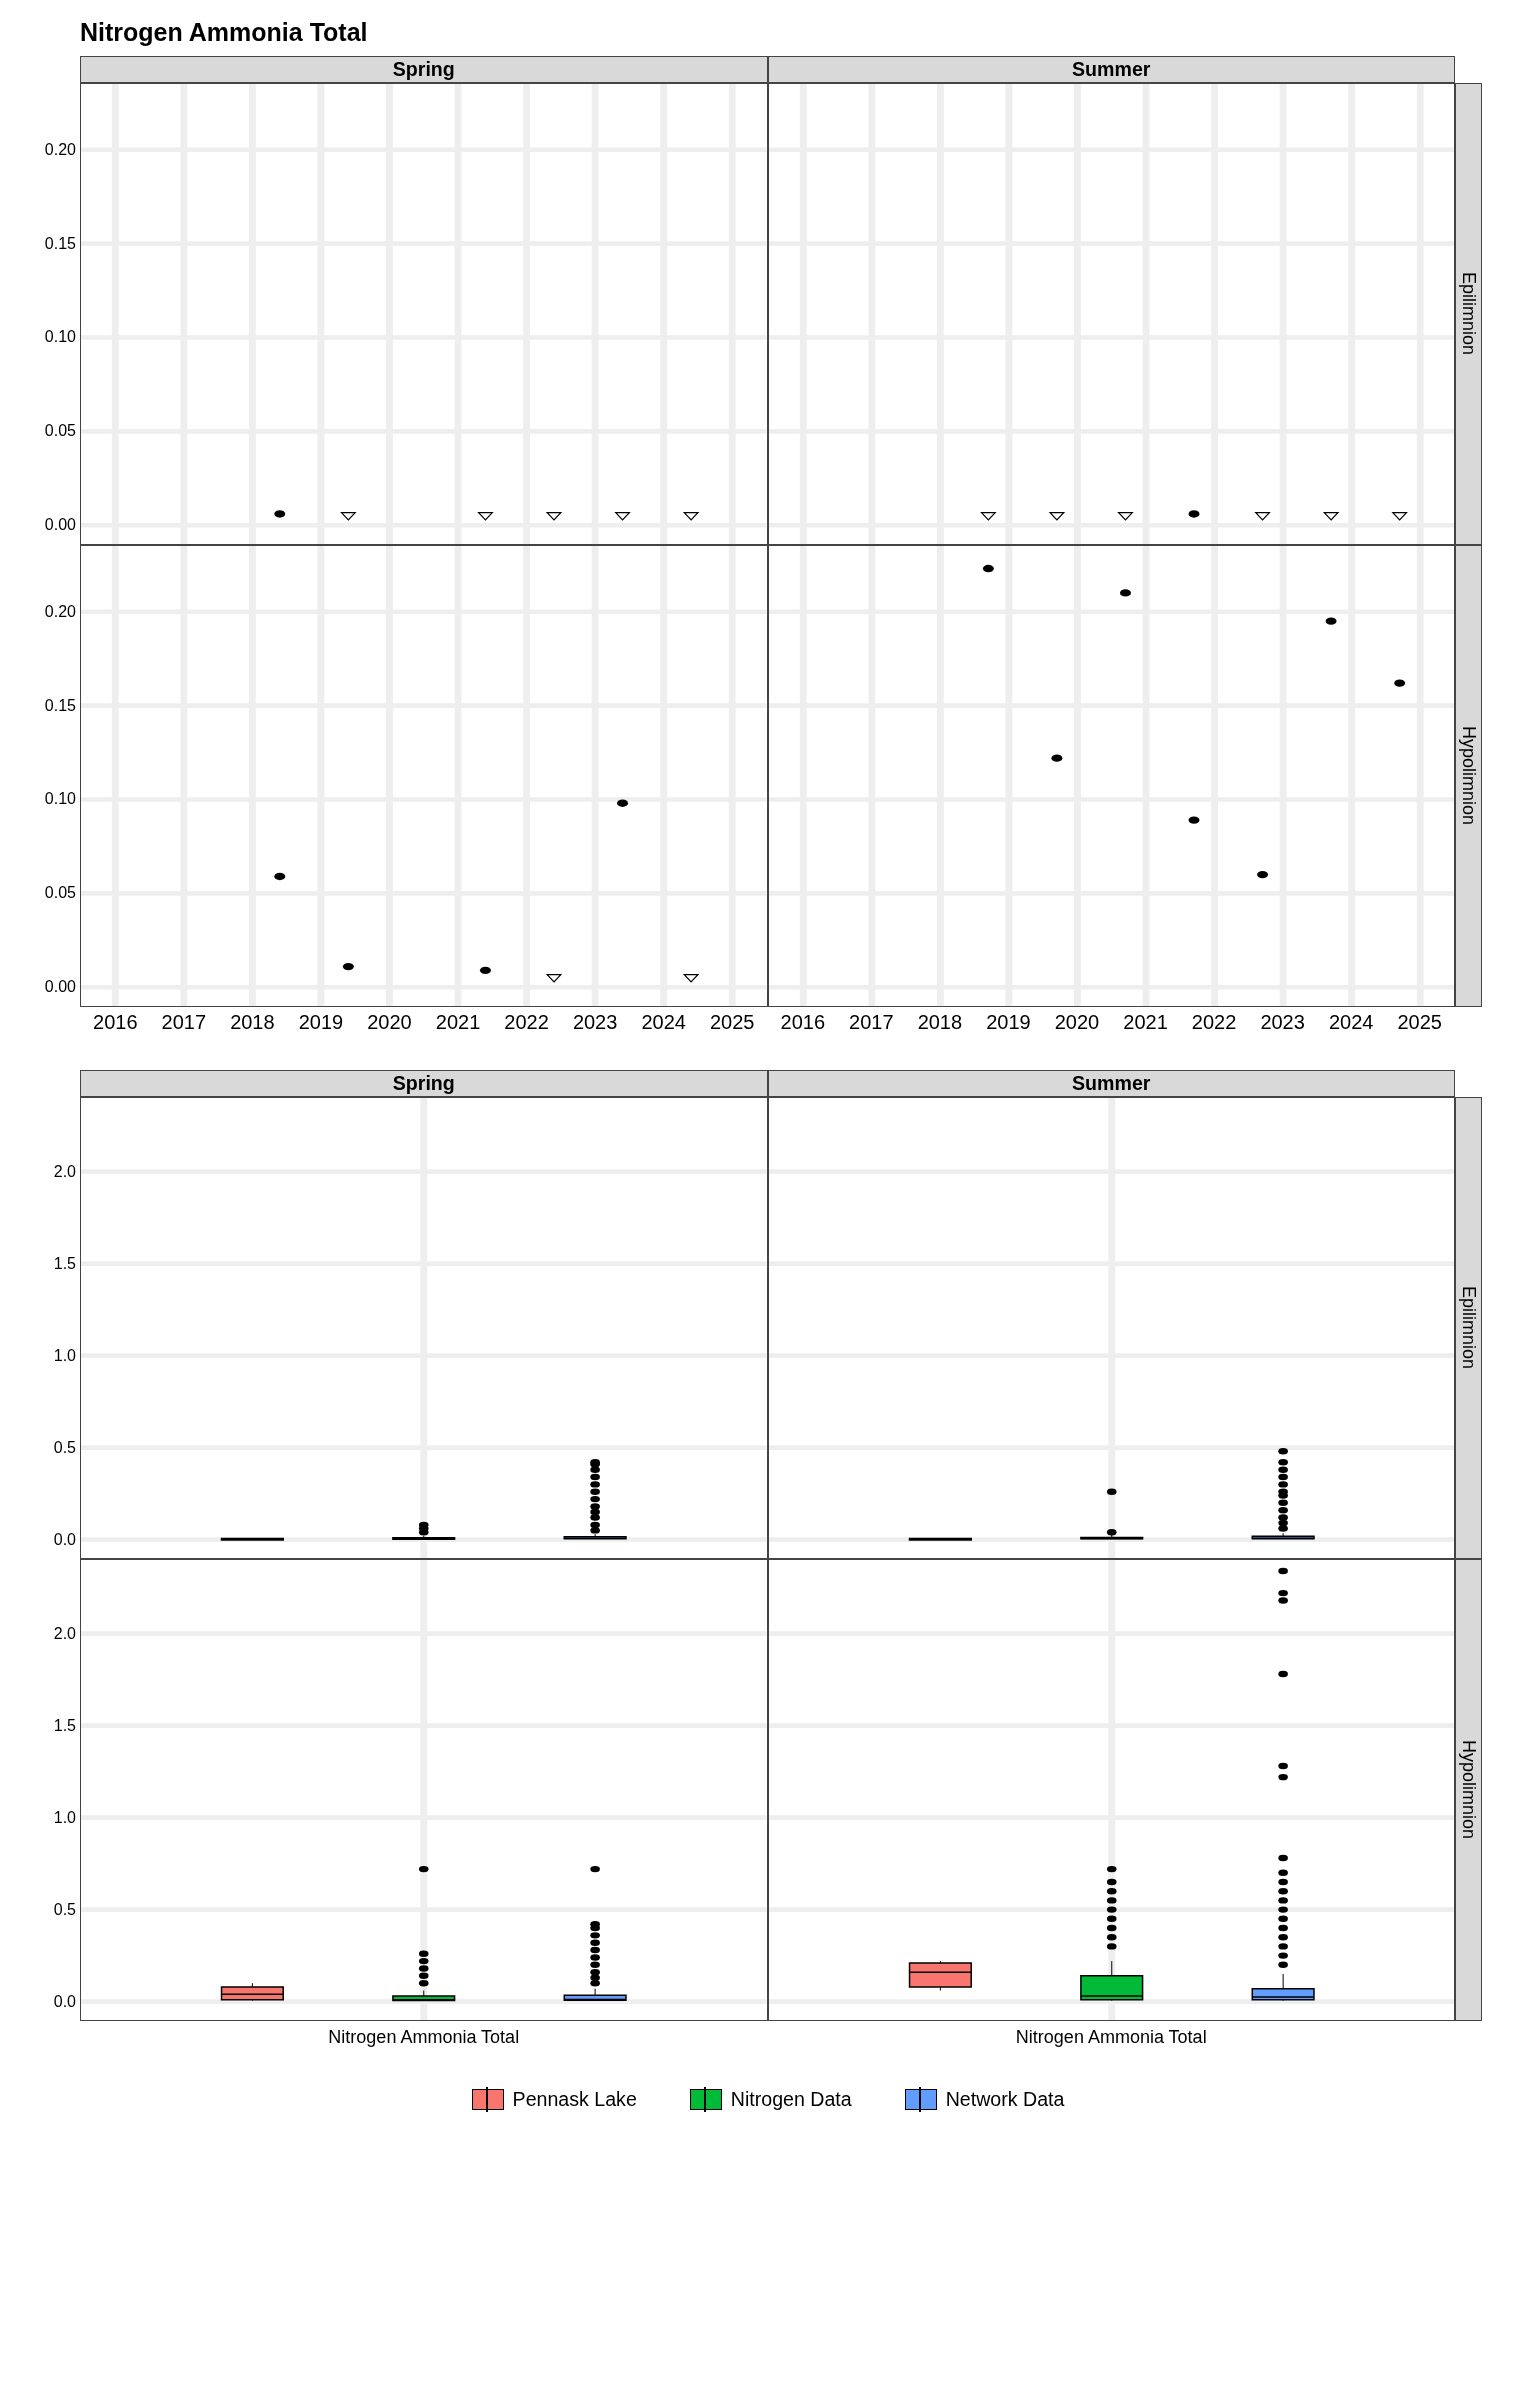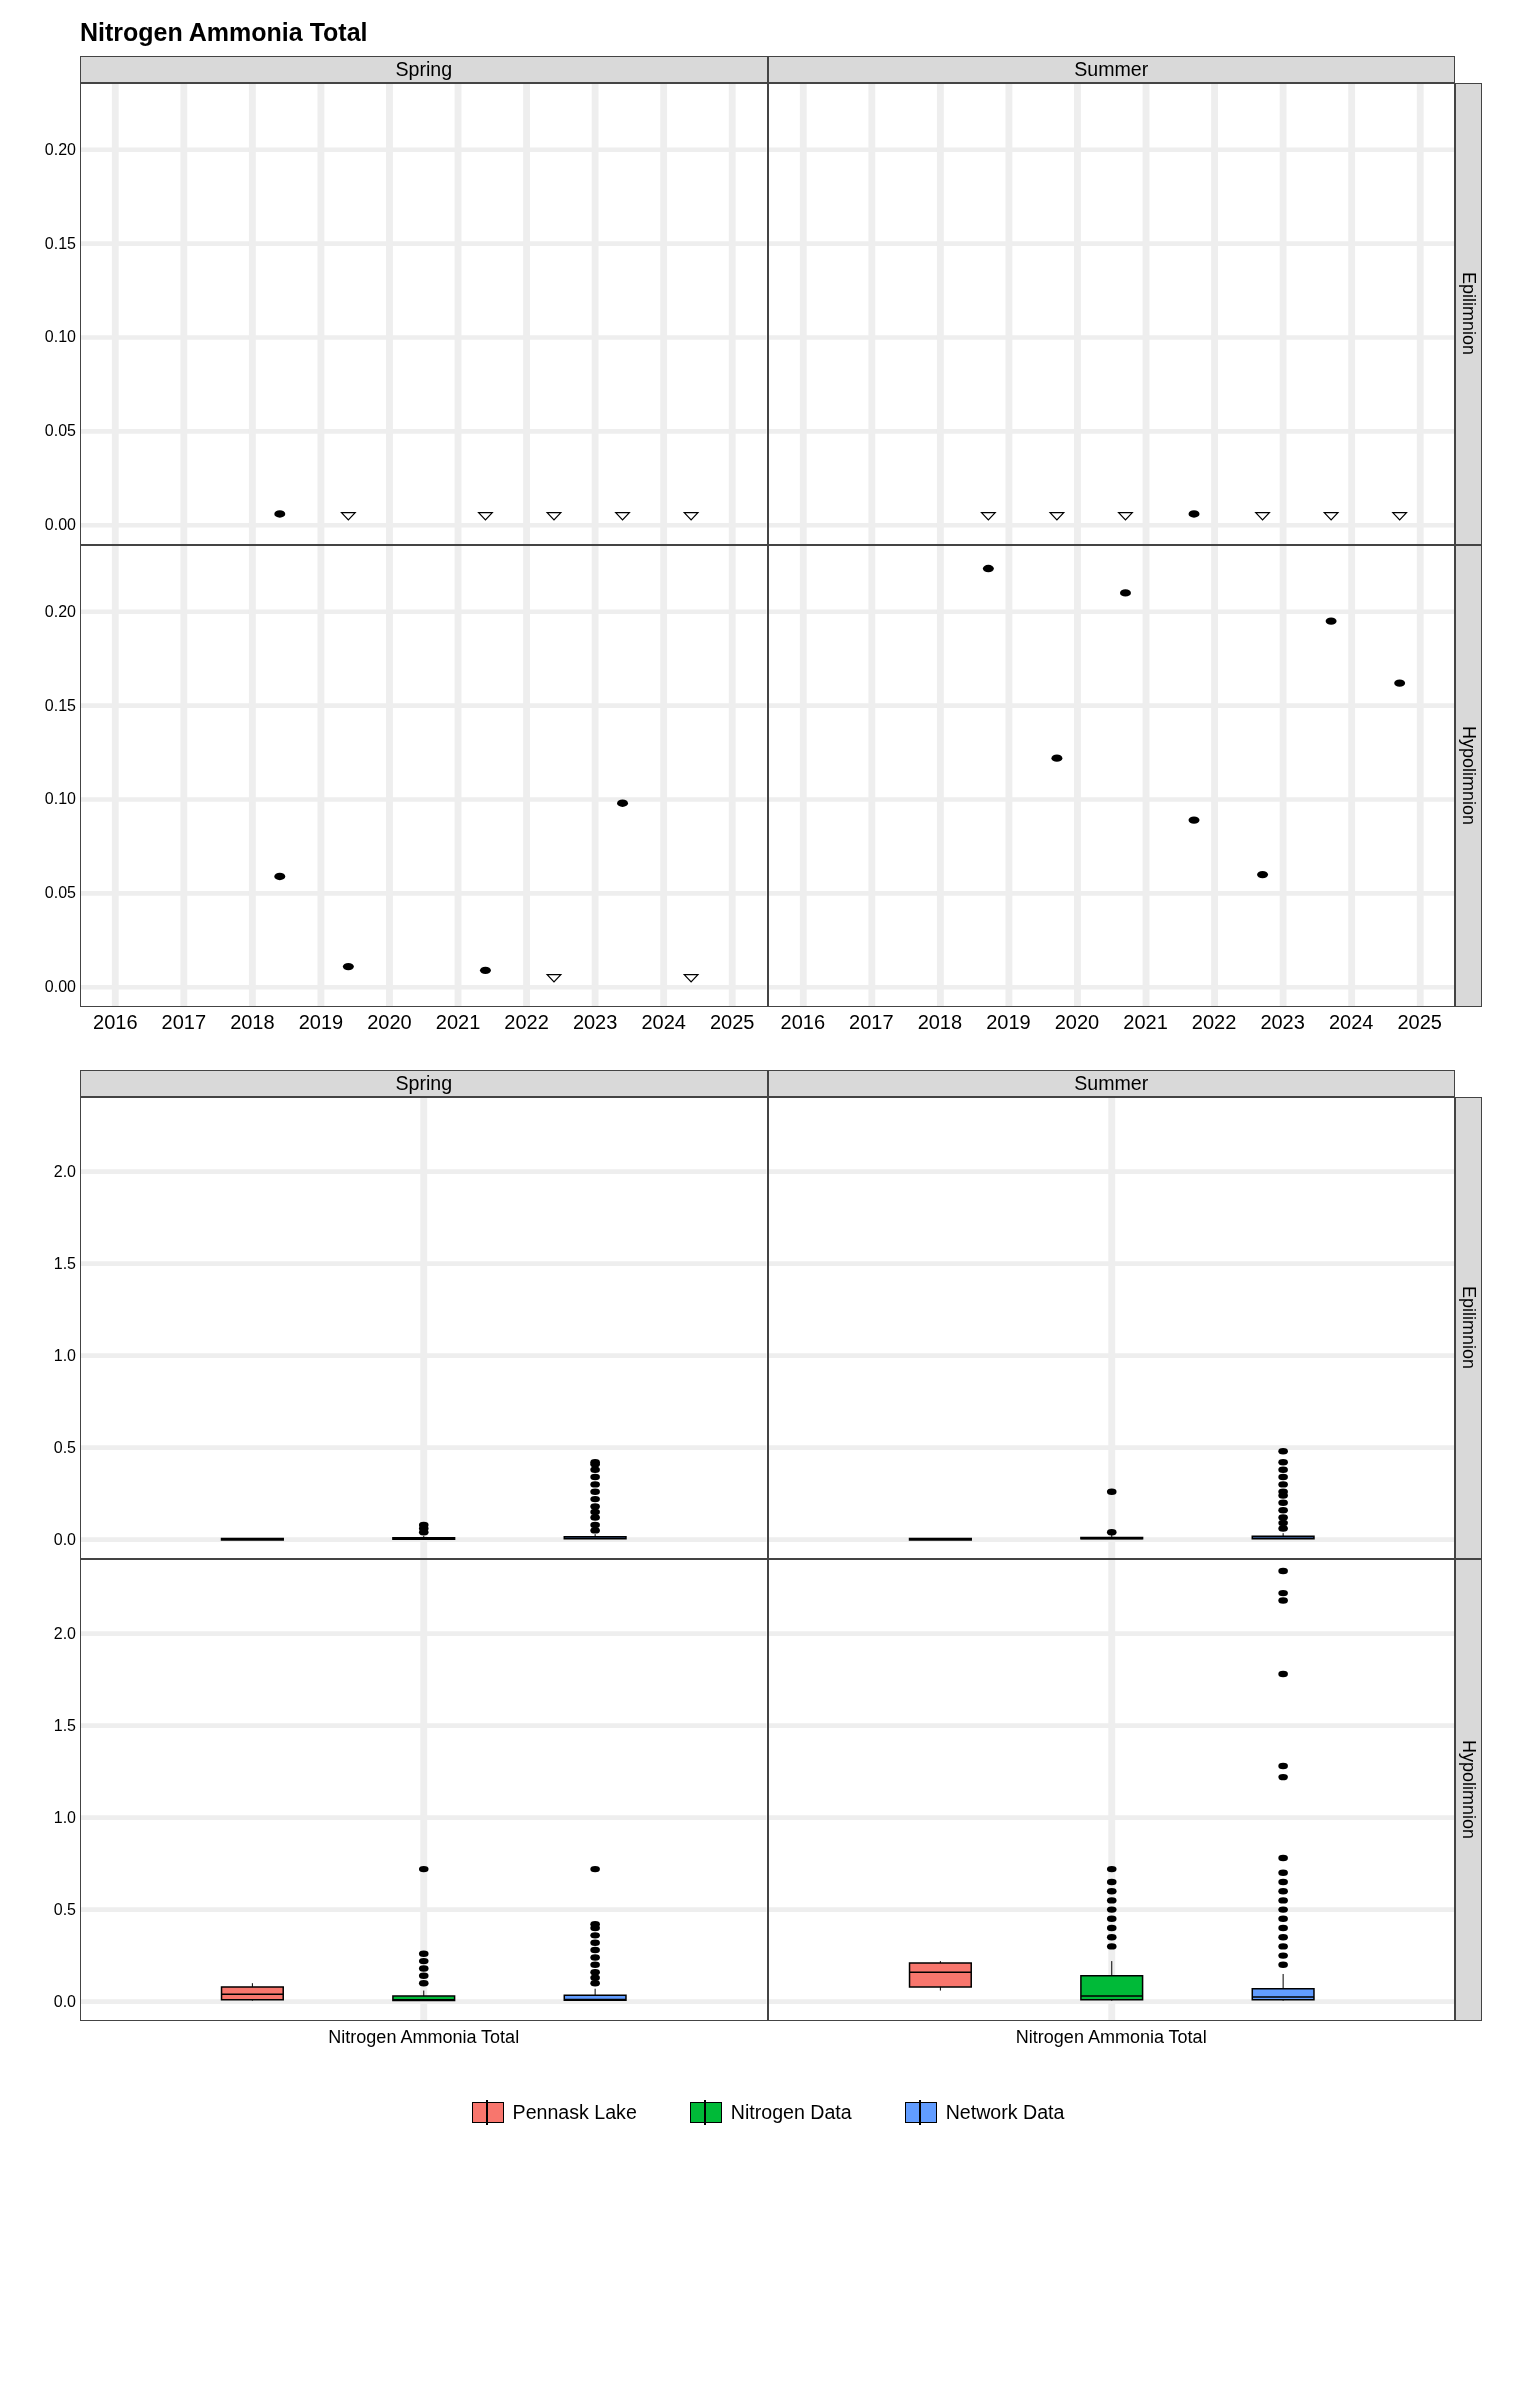--- a/index.html
+++ b/index.html
@@ -30,20 +30,21 @@
   .grid.bottom {
     grid-template-columns: 1fr 1fr 27px;
     grid-template-rows: 27px 1fr 1fr 27px;
     height: 978px;
   }
   .col-strip {
     background: #d9d9d9;
     border: 0.9px solid #444;
     display:flex; align-items:center; justify-content:center;
     font-size: 19.6px;
+    font-weight: bold;
   }
   .row-strip {
     background: #d9d9d9;
     border: 0.9px solid #444;
     display:flex; align-items:center; justify-content:center;
     font-size: 18px;
     writing-mode: vertical-rl;
   }
   .panel {
     border: 0.9px solid #444;
@@ -69,21 +70,21 @@
     position:absolute; left:0; right:0; bottom:-25px; height:19.6px;
     font-size:20px;
   }
   .x-ticks span { position:absolute; transform:translateX(-50%); }
   .bottom-row-cats {
     position:absolute; left:0; right:0; bottom:-28.4px;
     text-align:center; font-size:18px;
   }
   .legend {
     display:flex; justify-content:center; gap:53px;
-    margin-top: 53px; font-size:19.6px;
+    margin-top: 40px; font-size:19.6px;
   }
   .legend-item { display:flex; align-items:center; gap:9px; }
   .legend-swatch {
     width:30px; height:19.6px; border:0.9px solid #000; position:relative;
   }
   .legend-swatch::after {
     content:''; position:absolute; left:13.3px; top:-2.7px; bottom:-2.7px; width:1.8px; background:#000;
   }
   .gridline { stroke:#eee; stroke-width:1; }
   .point { fill:#000; }

